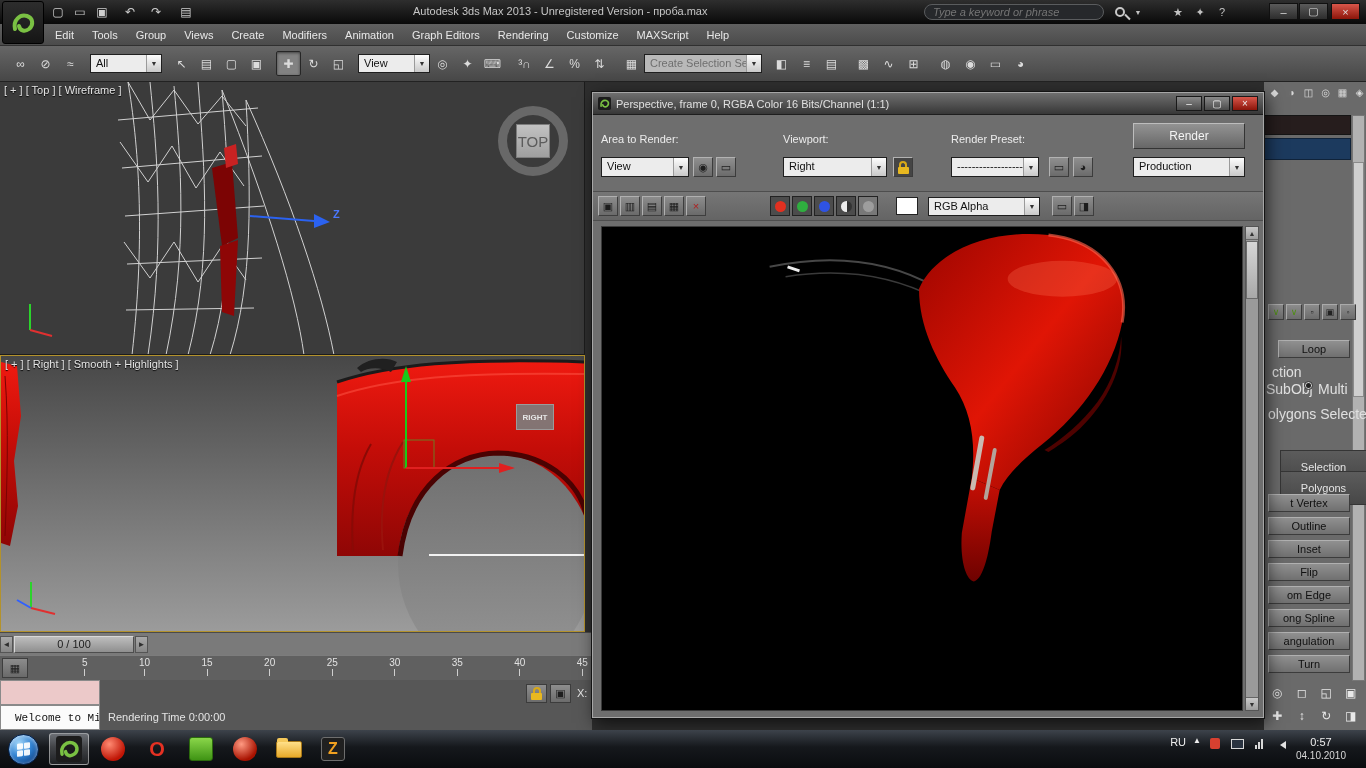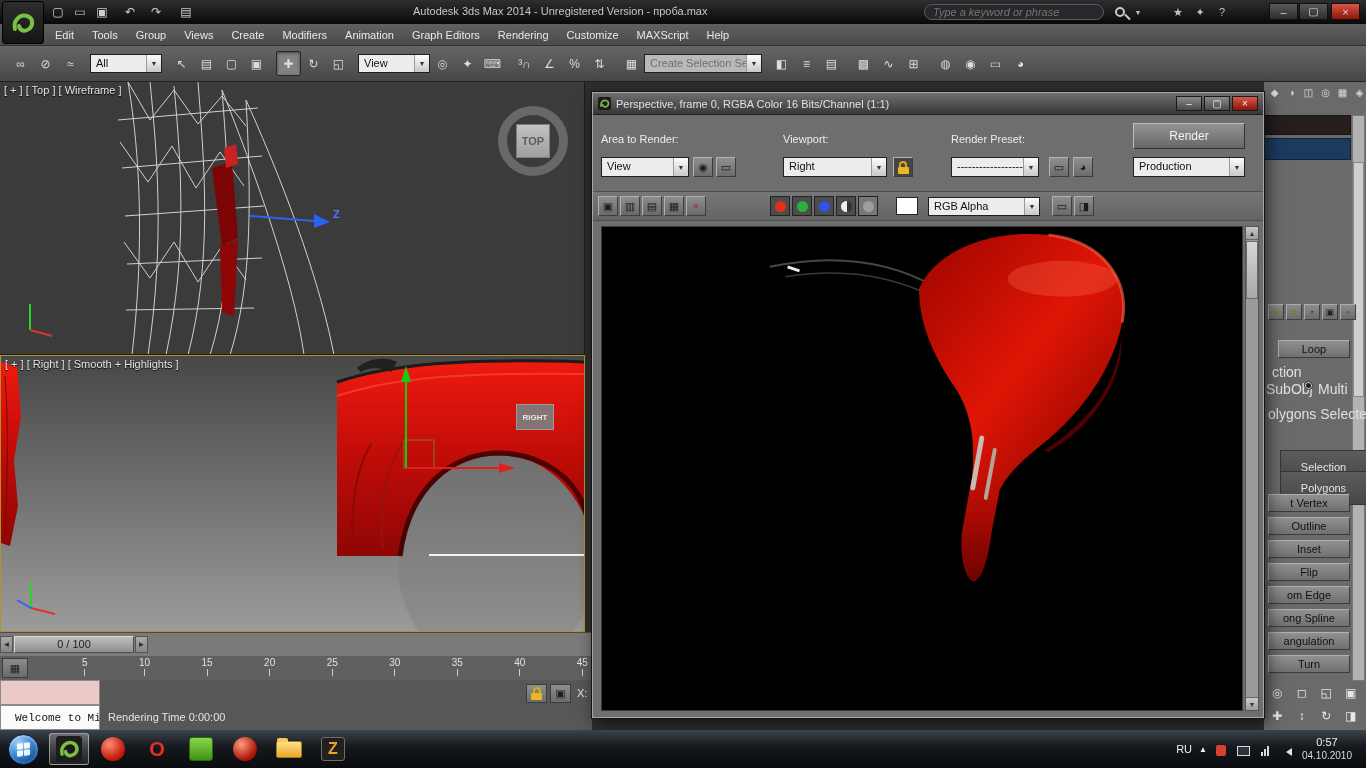--- a/index.html
+++ b/index.html
@@ -28,21 +28,21 @@
 .dd{display:inline-flex;align-items:stretch;border:1px solid #1f1f1f;background:#ececec;color:#111;height:19px;flex:none}
 .dd .txt{padding:2px 5px;flex:1;white-space:nowrap;overflow:hidden;font-size:11px}
 .dd .arr{width:15px;background:linear-gradient(#fdfdfd,#c9c9c9);border-left:1px solid #9a9a9a;display:flex;align-items:center;justify-content:center;font-size:7px;color:#333}
 .dd.dis{background:#b9b9b9}
 .dd.dis .txt{color:#6f6f6f}
 
 #vp-top{left:0;top:82px;width:585px;height:273px;background:#3b3b3b;border-right:1px solid #1c1c1c;border-bottom:1px solid #1c1c1c;overflow:hidden}
 #vp-right{left:0;top:355px;width:585px;height:277px;border:1px solid #b3922c;overflow:hidden}
 .vplabel{position:absolute;left:4px;top:2px;color:#e4e4e4;text-shadow:0 1px 1px #000;z-index:2;white-space:nowrap}
 #viewcube{position:absolute;left:498px;top:24px;width:70px;height:70px;border-radius:50%;border:9px solid rgba(160,160,160,.45);display:flex;align-items:center;justify-content:center}
-#viewcube .face{width:34px;height:34px;background:linear-gradient(#c2c2c2,#9f9f9f);border:1px solid #7d7d7d;color:#5c5c5c;font-weight:bold;font-size:11px;display:flex;align-items:center;justify-content:center}
+#viewcube .face{width:34px;height:34px;background:linear-gradient(#c2c2c2,#9f9f9f);border:1px solid #7d7d7d;color:#5c5c5c;font-weight:normal;font-size:15px;display:flex;align-items:center;justify-content:center}
 #z-label{position:absolute;left:333px;top:126px;color:#4b78ff;font-weight:bold}
 #right-grid-label{position:absolute;left:515px;top:48px;width:38px;height:26px;background:rgba(125,125,125,.92);border:1px solid #9b9b9b;color:#e6e6e6;font-size:8px;font-weight:bold;display:flex;align-items:center;justify-content:center;z-index:2}
 #midfill{left:585px;top:82px;width:679px;height:648px;background:#2e2e2e}
 
 #rw{left:592px;top:92px;width:672px;height:626px;background:#6e6e6e;border:1px solid #a6a6a6;outline:1px solid #141414;box-shadow:3px 5px 16px rgba(0,0,0,.65);z-index:10}
 #rw-title{height:22px;background:linear-gradient(#6f6f6f,#373737);border-bottom:1px solid #1e1e1e;display:flex;align-items:center;padding:0 5px;color:#e0e0e0}
 #rw-title .t{margin-left:5px;white-space:nowrap;flex:1;font-size:11px}
 .rwbtn{width:26px;height:15px;margin-left:2px;background:linear-gradient(#8a8a8a,#4a4a4a);border:1px solid #191919;color:#eee;display:flex;align-items:center;justify-content:center;font-size:10px;flex:none}
 .rwbtn.close{background:linear-gradient(#d8564a,#8c150a)}
 #rw-controls{position:relative;height:76px;color:#ececec}
@@ -100,40 +100,40 @@
 
 #taskbar{left:0;top:730px;width:1366px;height:38px;background:linear-gradient(#3d434b,#15181c 45%,#0a0c0f);z-index:20;display:flex;align-items:center}
 #orb{width:31px;height:31px;margin:0 8px;border-radius:50%;background:radial-gradient(circle at 35% 30%,#a5d8fa,#3182d2 45%,#0b3f85 82%);border:1px solid #06244f;box-shadow:inset 0 1px 4px rgba(255,255,255,.7);display:flex;align-items:center;justify-content:center;flex:none}
 #orb .flag{width:13px;height:13px;display:grid;grid-template-columns:1fr 1fr;grid-template-rows:1fr 1fr;gap:1px;transform:skewY(-8deg)}
 #orb .flag div{background:rgba(255,255,255,.92);border-radius:1px}
 .tk{width:40px;height:32px;margin:0 2px;border-radius:3px;display:flex;align-items:center;justify-content:center;flex:none}
 .tk.active{background:linear-gradient(rgba(255,255,255,.28),rgba(255,255,255,.08));border:1px solid rgba(255,255,255,.45)}
 .appsq{width:24px;height:24px;border-radius:3px;display:flex;align-items:center;justify-content:center}
 .folder{position:relative;width:26px;height:17px;background:linear-gradient(#ffe08a,#e8a929);border-radius:2px;border:1px solid #a87818}
 .folder .ftab{position:absolute;top:-4px;left:0;width:11px;height:4px;background:#f5c85a;border-radius:2px 2px 0 0}
-#tray{margin-left:auto;display:flex;align-items:center;gap:7px;padding-right:14px;color:#eee}
+#tray{margin-left:auto;display:flex;align-items:flex-start;gap:7px;padding-right:20px;color:#eee}
 .tray-ico{width:15px;height:13px;display:flex;align-items:end;justify-content:center}
 .mon{width:13px;height:10px;border:1px solid #d8d8d8;background:#2a3340}
 .spk{width:0;height:0;border:4px solid transparent;border-right:6px solid #e2e2e2}
 #clock{text-align:center;line-height:1.25;font-size:11px}
 #clock .d{font-size:10px;color:#d8d8d8}
 .netbars{display:flex;align-items:flex-end;gap:1px}
 .netbars i{display:block;width:2px;background:#d8d8d8}
 </style>
 </head>
 <body>
 
 <div id="titlebar" class="abs">
   <span class="qat" style="left:48px">▢</span>
   <span class="qat" style="left:70px">▭</span>
   <span class="qat" style="left:92px">▣</span>
   <span class="qat" style="left:120px">↶</span>
   <span class="qat" style="left:146px">↷</span>
   <span class="qat" style="left:176px">▤</span>
-  <span id="title-text">Autodesk 3ds Max 2014 - Unregistered Version - проба.max</span>
+  <span id="title-text">Autodesk 3ds Max 2013 - Unregistered Version - проба.max</span>
   <input id="search-box" placeholder="Type a keyword or phrase" style="">
   <span class="tico" style="right:236px">
       <span class="mag"></span>
     </span>
   <span class="tico" style="right:218px;font-size:7px">▼</span>
   <span class="tico" style="right:178px">★</span>
   <span class="tico" style="right:156px">✦</span>
   <span class="tico" style="right:134px">?</span>
   <span class="wctl" style="right:68px">–</span>
   <span class="wctl" style="right:38px">▢</span>

